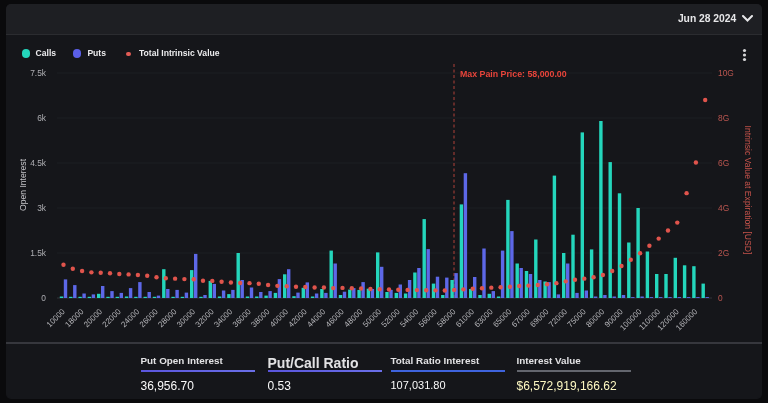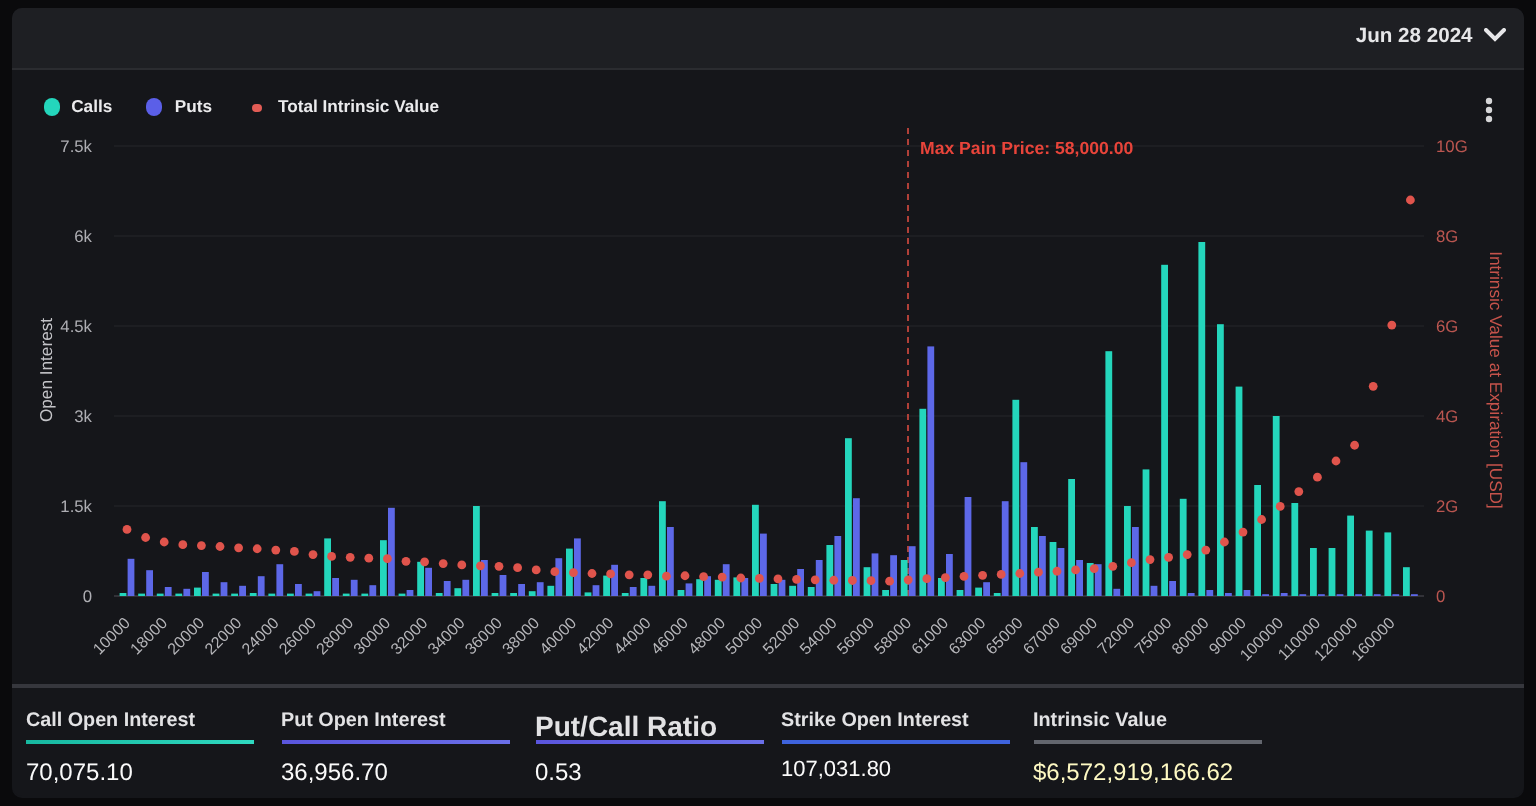--- a/index.html
+++ b/index.html
@@ -301,38 +301,33 @@
         <text transform="translate(636.10,277) rotate(-45)" text-anchor="end" font-size="8" fill="#b6b6ba">100000</text>
         <text transform="translate(654.70,277) rotate(-45)" text-anchor="end" font-size="8" fill="#b6b6ba">110000</text>
         <text transform="translate(673.30,277) rotate(-45)" text-anchor="end" font-size="8" fill="#b6b6ba">120000</text>
         <text transform="translate(691.90,277) rotate(-45)" text-anchor="end" font-size="8" fill="#b6b6ba">160000</text>
         <circle cx="738.5" cy="15.5" r="1.6" fill="#d6d6d8"></circle>
         <circle cx="738.5" cy="20.0" r="1.6" fill="#d6d6d8"></circle>
         <circle cx="738.5" cy="24.5" r="1.6" fill="#d6d6d8"></circle>
       </svg></div>
 </div>
 <div class="stats">
-    <div style="position:absolute;left:7px;top:0;width:120px;">
-      <div style="font-size:9.9px;font-weight:bold;color:#e2e2e4;padding-top:11px;white-space:nowrap;">Call Open Interest</div>
-      <div style="position:absolute;top:26px;left:0;width:114px;height:2px;background:linear-gradient(90deg,#17b8a0,#2fd9c0);"></div>
-      <div style="position:absolute;top:35px;left:0;font-size:12px;color:#fafafa;white-space:nowrap;">70,075.10</div>
-    </div>
     <div style="position:absolute;left:134.5px;top:0;width:120px;">
       <div style="font-size:9.9px;font-weight:bold;color:#e2e2e4;padding-top:11px;white-space:nowrap;">Put Open Interest</div>
       <div style="position:absolute;top:26px;left:0;width:114px;height:2px;background:linear-gradient(90deg,#5a55dd,#6a6fe8);"></div>
       <div style="position:absolute;top:35px;left:0;font-size:12px;color:#fafafa;white-space:nowrap;">36,956.70</div>
     </div>
     <div style="position:absolute;left:261.5px;top:0;width:120px;">
       <div style="font-size:14px;font-weight:bold;color:#e2e2e4;padding-top:11px;white-space:nowrap;">Put/Call Ratio</div>
       <div style="position:absolute;top:26px;left:0;width:114px;height:2px;background:linear-gradient(90deg,#5a55dd,#6a6fe8);"></div>
       <div style="position:absolute;top:35px;left:0;font-size:12px;color:#fafafa;white-space:nowrap;">0.53</div>
     </div>
     <div style="position:absolute;left:384.5px;top:0;width:120px;">
-      <div style="font-size:9.9px;font-weight:bold;color:#e2e2e4;padding-top:11px;white-space:nowrap;">Strike Open Interest</div>
+      <div style="font-size:9.9px;font-weight:bold;color:#e2e2e4;padding-top:11px;white-space:nowrap;">Total Ratio Interest</div>
       <div style="position:absolute;top:26px;left:0;width:114px;height:2px;background:#3e63dd;"></div>
       <div style="position:absolute;top:35px;left:0;font-size:11px;color:#fafafa;white-space:nowrap;">107,031.80</div>
     </div>
     <div style="position:absolute;left:510.5px;top:0;width:120px;">
-      <div style="font-size:9.9px;font-weight:bold;color:#e2e2e4;padding-top:11px;white-space:nowrap;">Intrinsic Value</div>
+      <div style="font-size:9.9px;font-weight:bold;color:#e2e2e4;padding-top:11px;white-space:nowrap;">Interest Value</div>
       <div style="position:absolute;top:26px;left:0;width:114px;height:2px;background:#63666e;"></div>
       <div style="position:absolute;top:35px;left:0;font-size:12px;color:#fef9c3;white-space:nowrap;">$6,572,919,166.62</div>
     </div>
   </div>
 
 </body></html>

